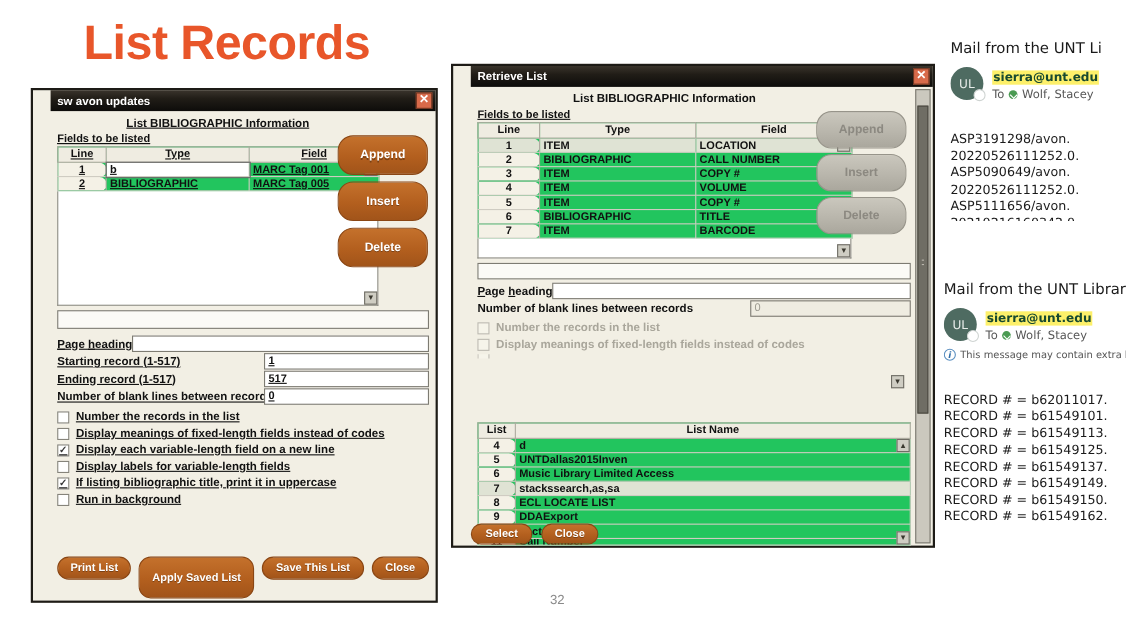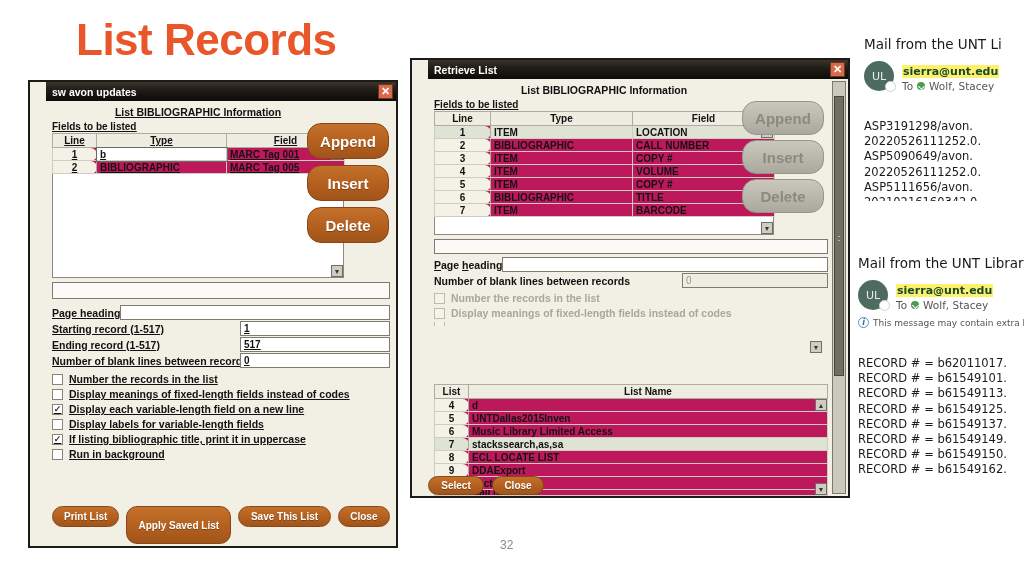--- a/index.html
+++ b/index.html
@@ -55,21 +55,21 @@
   .panel-title{
     text-align:center; font-weight:bold; font-size:10.5px;
     margin-bottom:3px;
   }
   .section-label{ font-weight:bold; font-size:10px; margin-bottom:1px;}
   .section-label u{ text-decoration:underline; }
 
   
   .grid{
     border:1px solid #8c8a80;
-    background:#be185d;
+    background:#22c55e;
     width:100%;
     border-collapse:collapse;
     table-layout:fixed;
     font-size:10px;
   }
   .grid th{
     background:#efece1;
     border:1px solid #aeaba0;
     font-weight:bold;
     height:14px;
@@ -144,21 +144,21 @@
   }
   .cbrow.dim .cb{ background:#f6f4ea; border-color:#bdbab1; }
 
   
   .pill{
     background:linear-gradient(to bottom,#c4712c 0%,#b35f1e 55%,#a1541a 100%);
     color:#ffffff;
     border:1px solid #8a4614;
     border-radius:14px;
     font-weight:bold;
-    font-size:15px;
+    font-size:11px;
     display:flex;align-items:center;justify-content:center;
     cursor:pointer;
     text-shadow:0 1px 0 rgba(0,0,0,.3);
   }
   .pill.disabled{
     background:linear-gradient(to bottom,#cac7bd 0%,#b9b6ac 55%,#aaa79d 100%);
     border-color:#97948a;
     color:#8c8981;
     text-shadow:none;
   }

